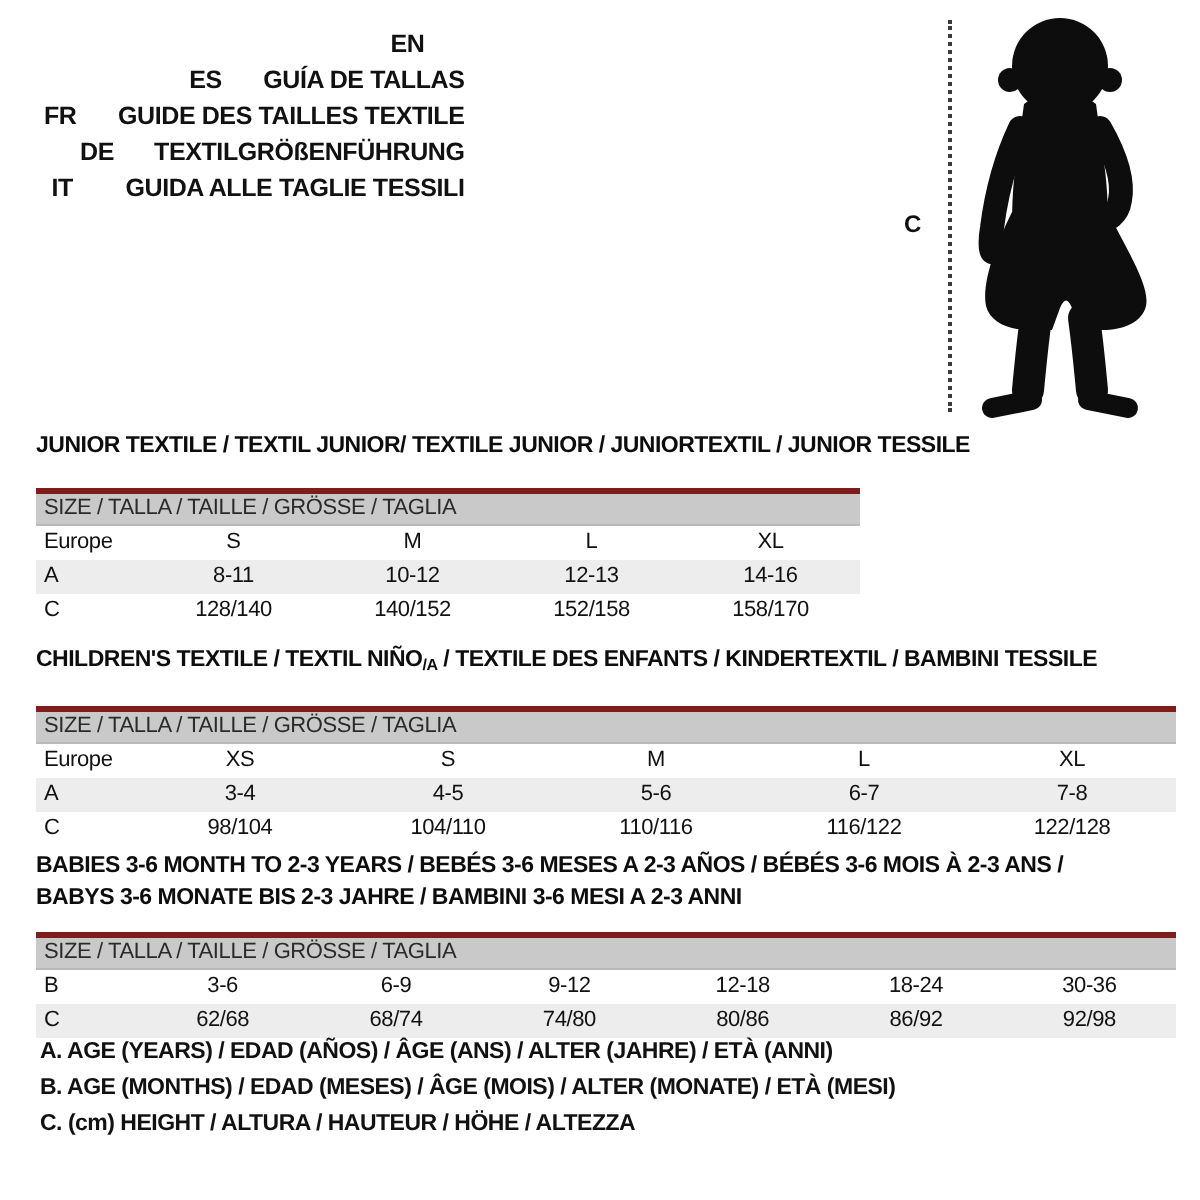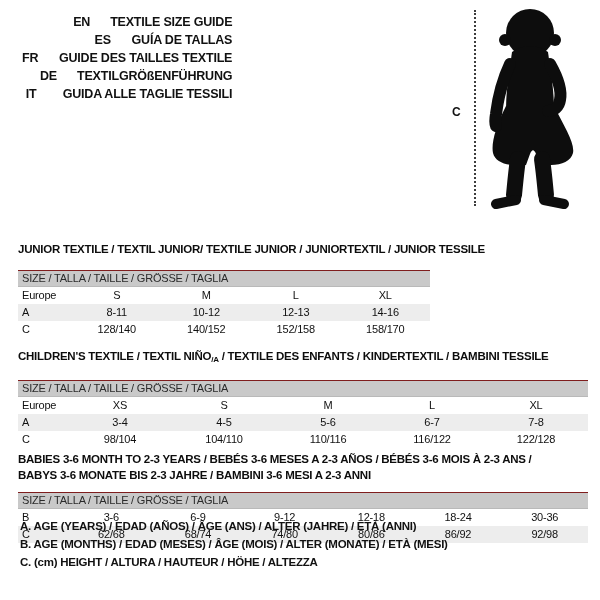--- a/index.html
+++ b/index.html
@@ -21,29 +21,29 @@
   .measure-line {
     position:absolute; left:474px; top:10px; height:196px; width:0;
     border-left:2px dotted #3c3c3c;
   }
   .measure-label {
     position:absolute; left:452px; top:105px;
     font-weight:bold; font-size:12px;
   }
   .baby-figure { position:absolute; left:480px; top:6px; }
   
-  .section { position:absolute; left:18px;margin-top:26px; }
+  .section { position:absolute; left:18px; }
   .tbl-title {
     font-weight:bold; font-size:11.5px; letter-spacing:-0.25px;
     line-height:16px; white-space:nowrap; color:#0d0d0d;
   }
   .tbl-title .sub { font-size:8px; vertical-align:-2px; }
   .size-bar {
     background:#c9c9c9;
-    border-top:1px solid #7f1d1d; border-bottom:1px solid #b9b9b9;
+    border-top:3px solid #7f1d1d; border-bottom:1px solid #b9b9b9;
     font-size:11px; line-height:15px; padding-left:4px;
     color:#2a2a2a; letter-spacing:-0.2px;
   }
   .rows .row { display:flex; height:17px; line-height:17px; font-size:11px; letter-spacing:-0.2px; }
   .rows .row:nth-child(2) { background:#ededed; }
   .row .lab { padding-left:4px; }
   .t1 .lab { width:54px; }
   .t2 .lab, .t3 .lab { width:50px; }
   .row .cell { flex:1; text-align:center; }
   
@@ -55,21 +55,20 @@
   
   .notes { position:absolute; left:20px; top:517px; }
   .note { font-weight:bold; font-size:11.5px; letter-spacing:-0.25px; line-height:18px; white-space:nowrap; }
 </style>
 </head>
 <body>
 
 <div class="lang-list">
   <div class="lang-row">
     <span class="lang-code">EN</span>
-    <span class="lang-label">TEXTILE SIZE GUIDE</span>
   </div>
   <div class="lang-row">
     <span class="lang-code">ES</span>
     <span class="lang-label">GUÍA DE TALLAS</span>
   </div>
   <div class="lang-row">
     <span class="lang-code">FR</span>
     <span class="lang-label">GUIDE DES TAILLES TEXTILE</span>
   </div>
   <div class="lang-row">

